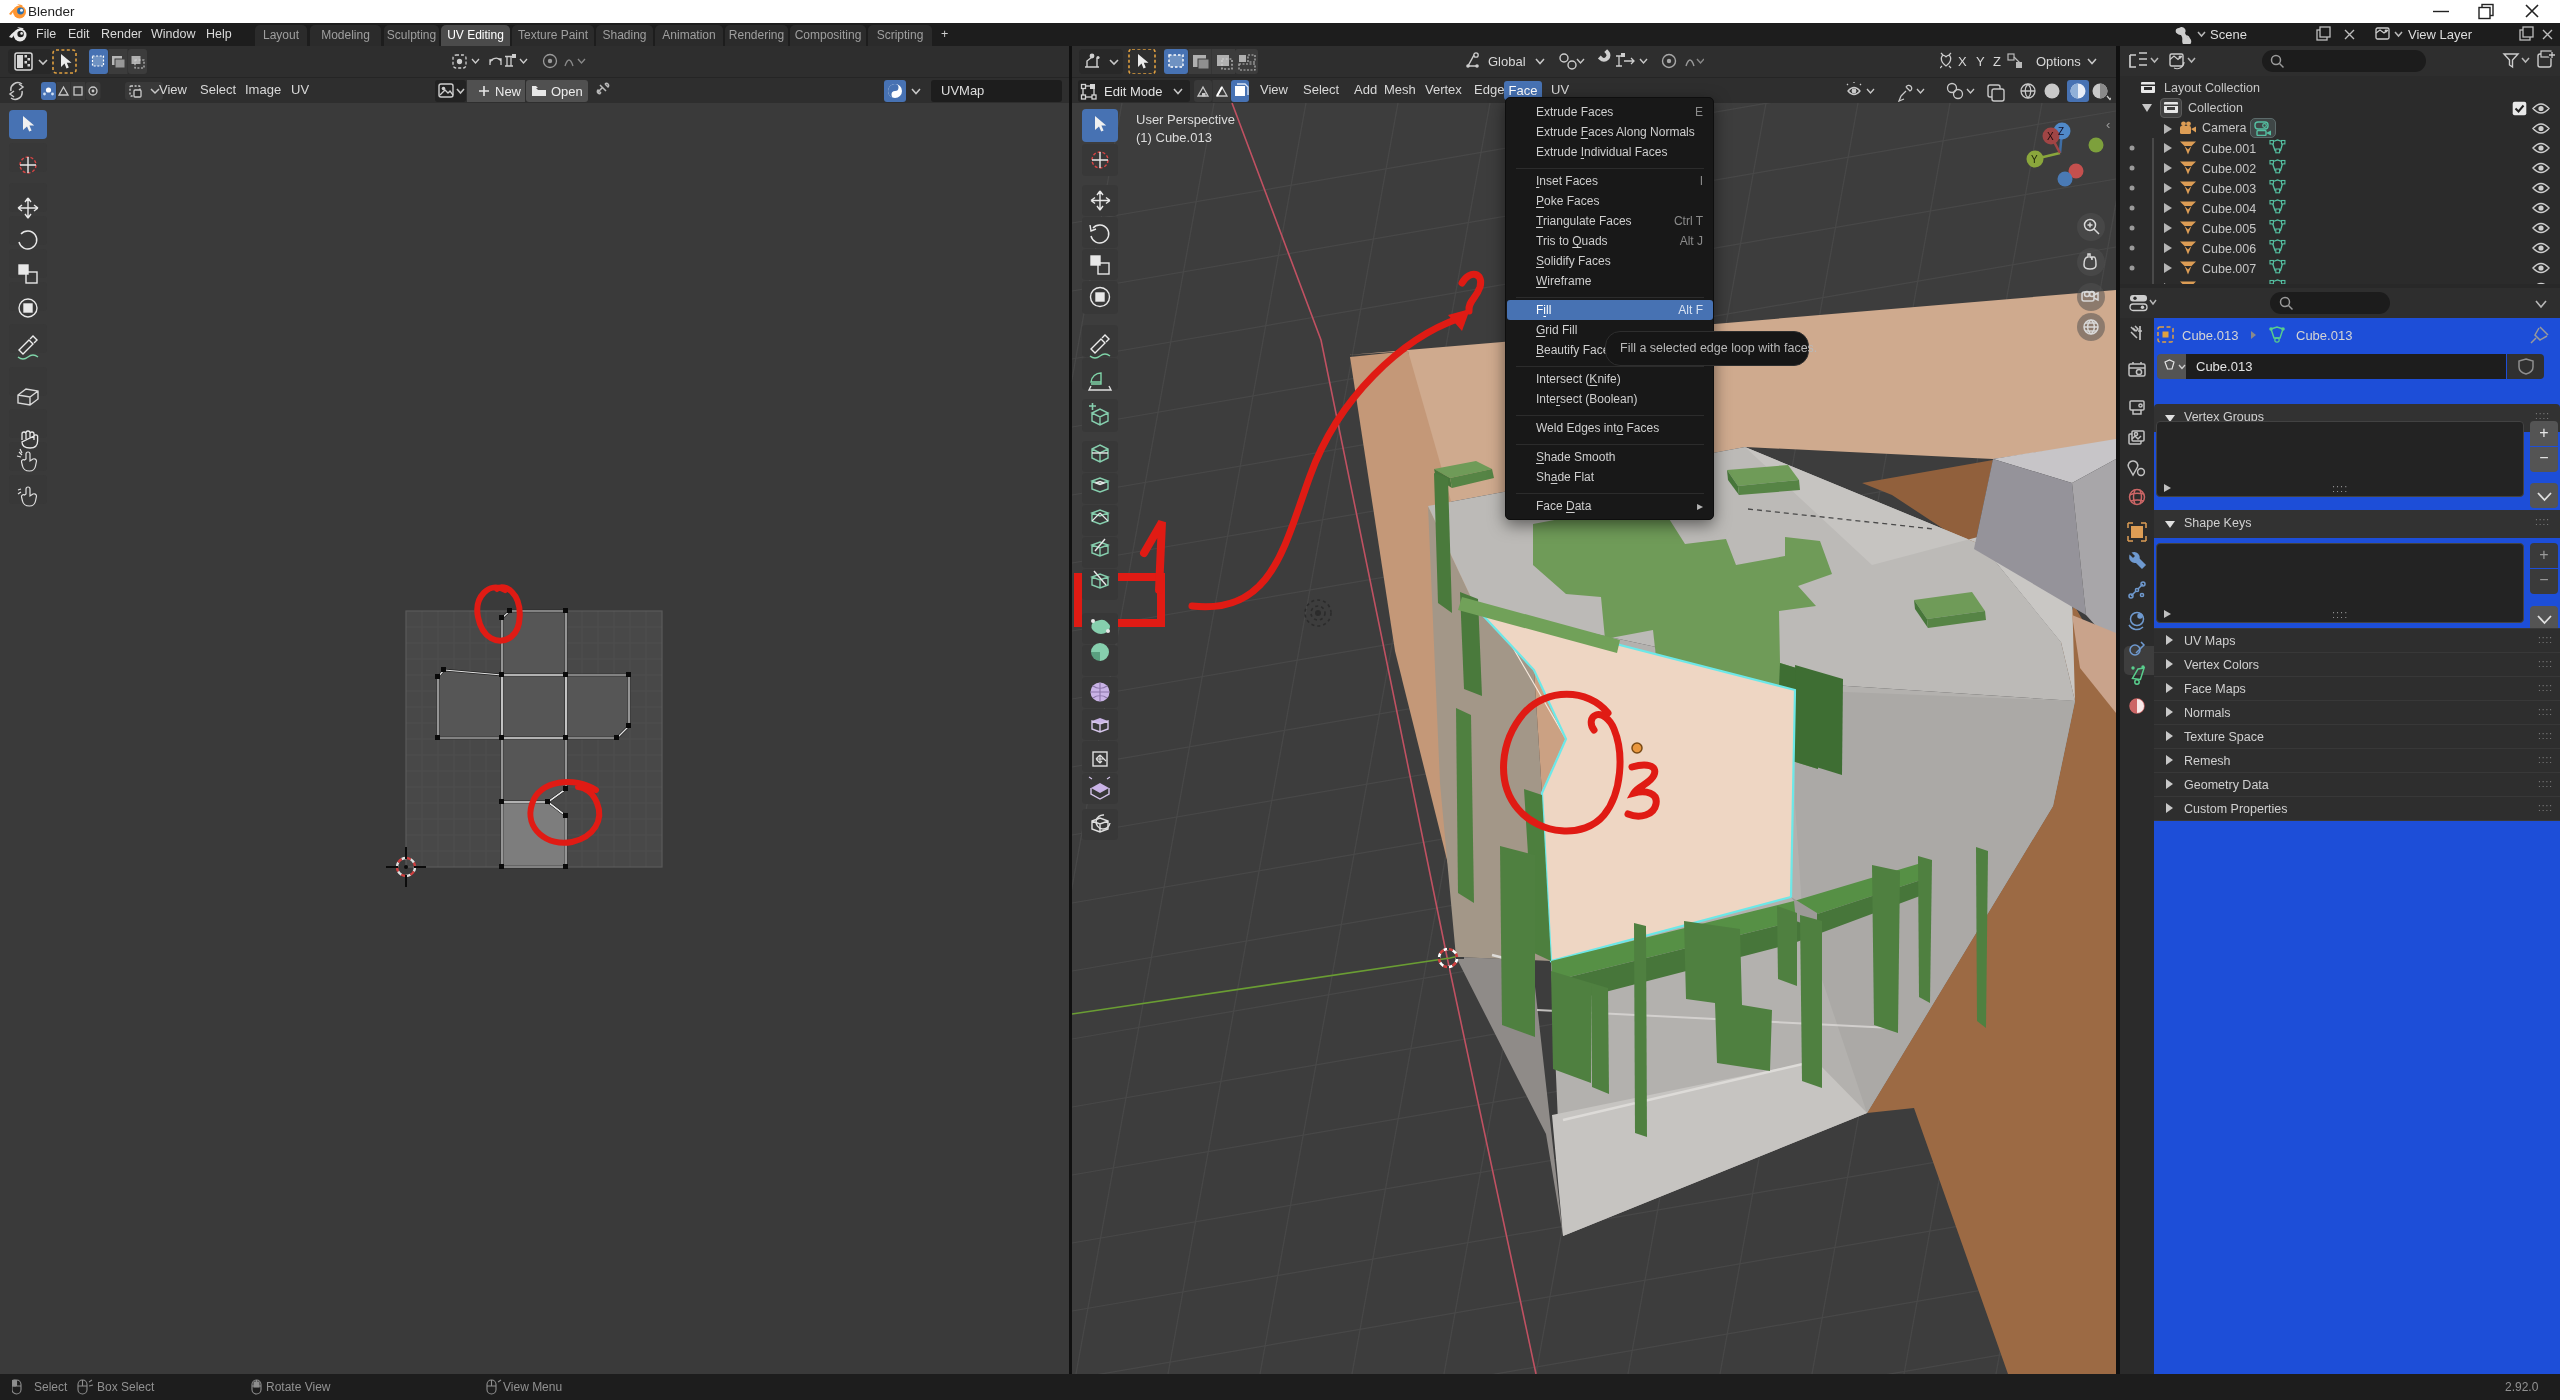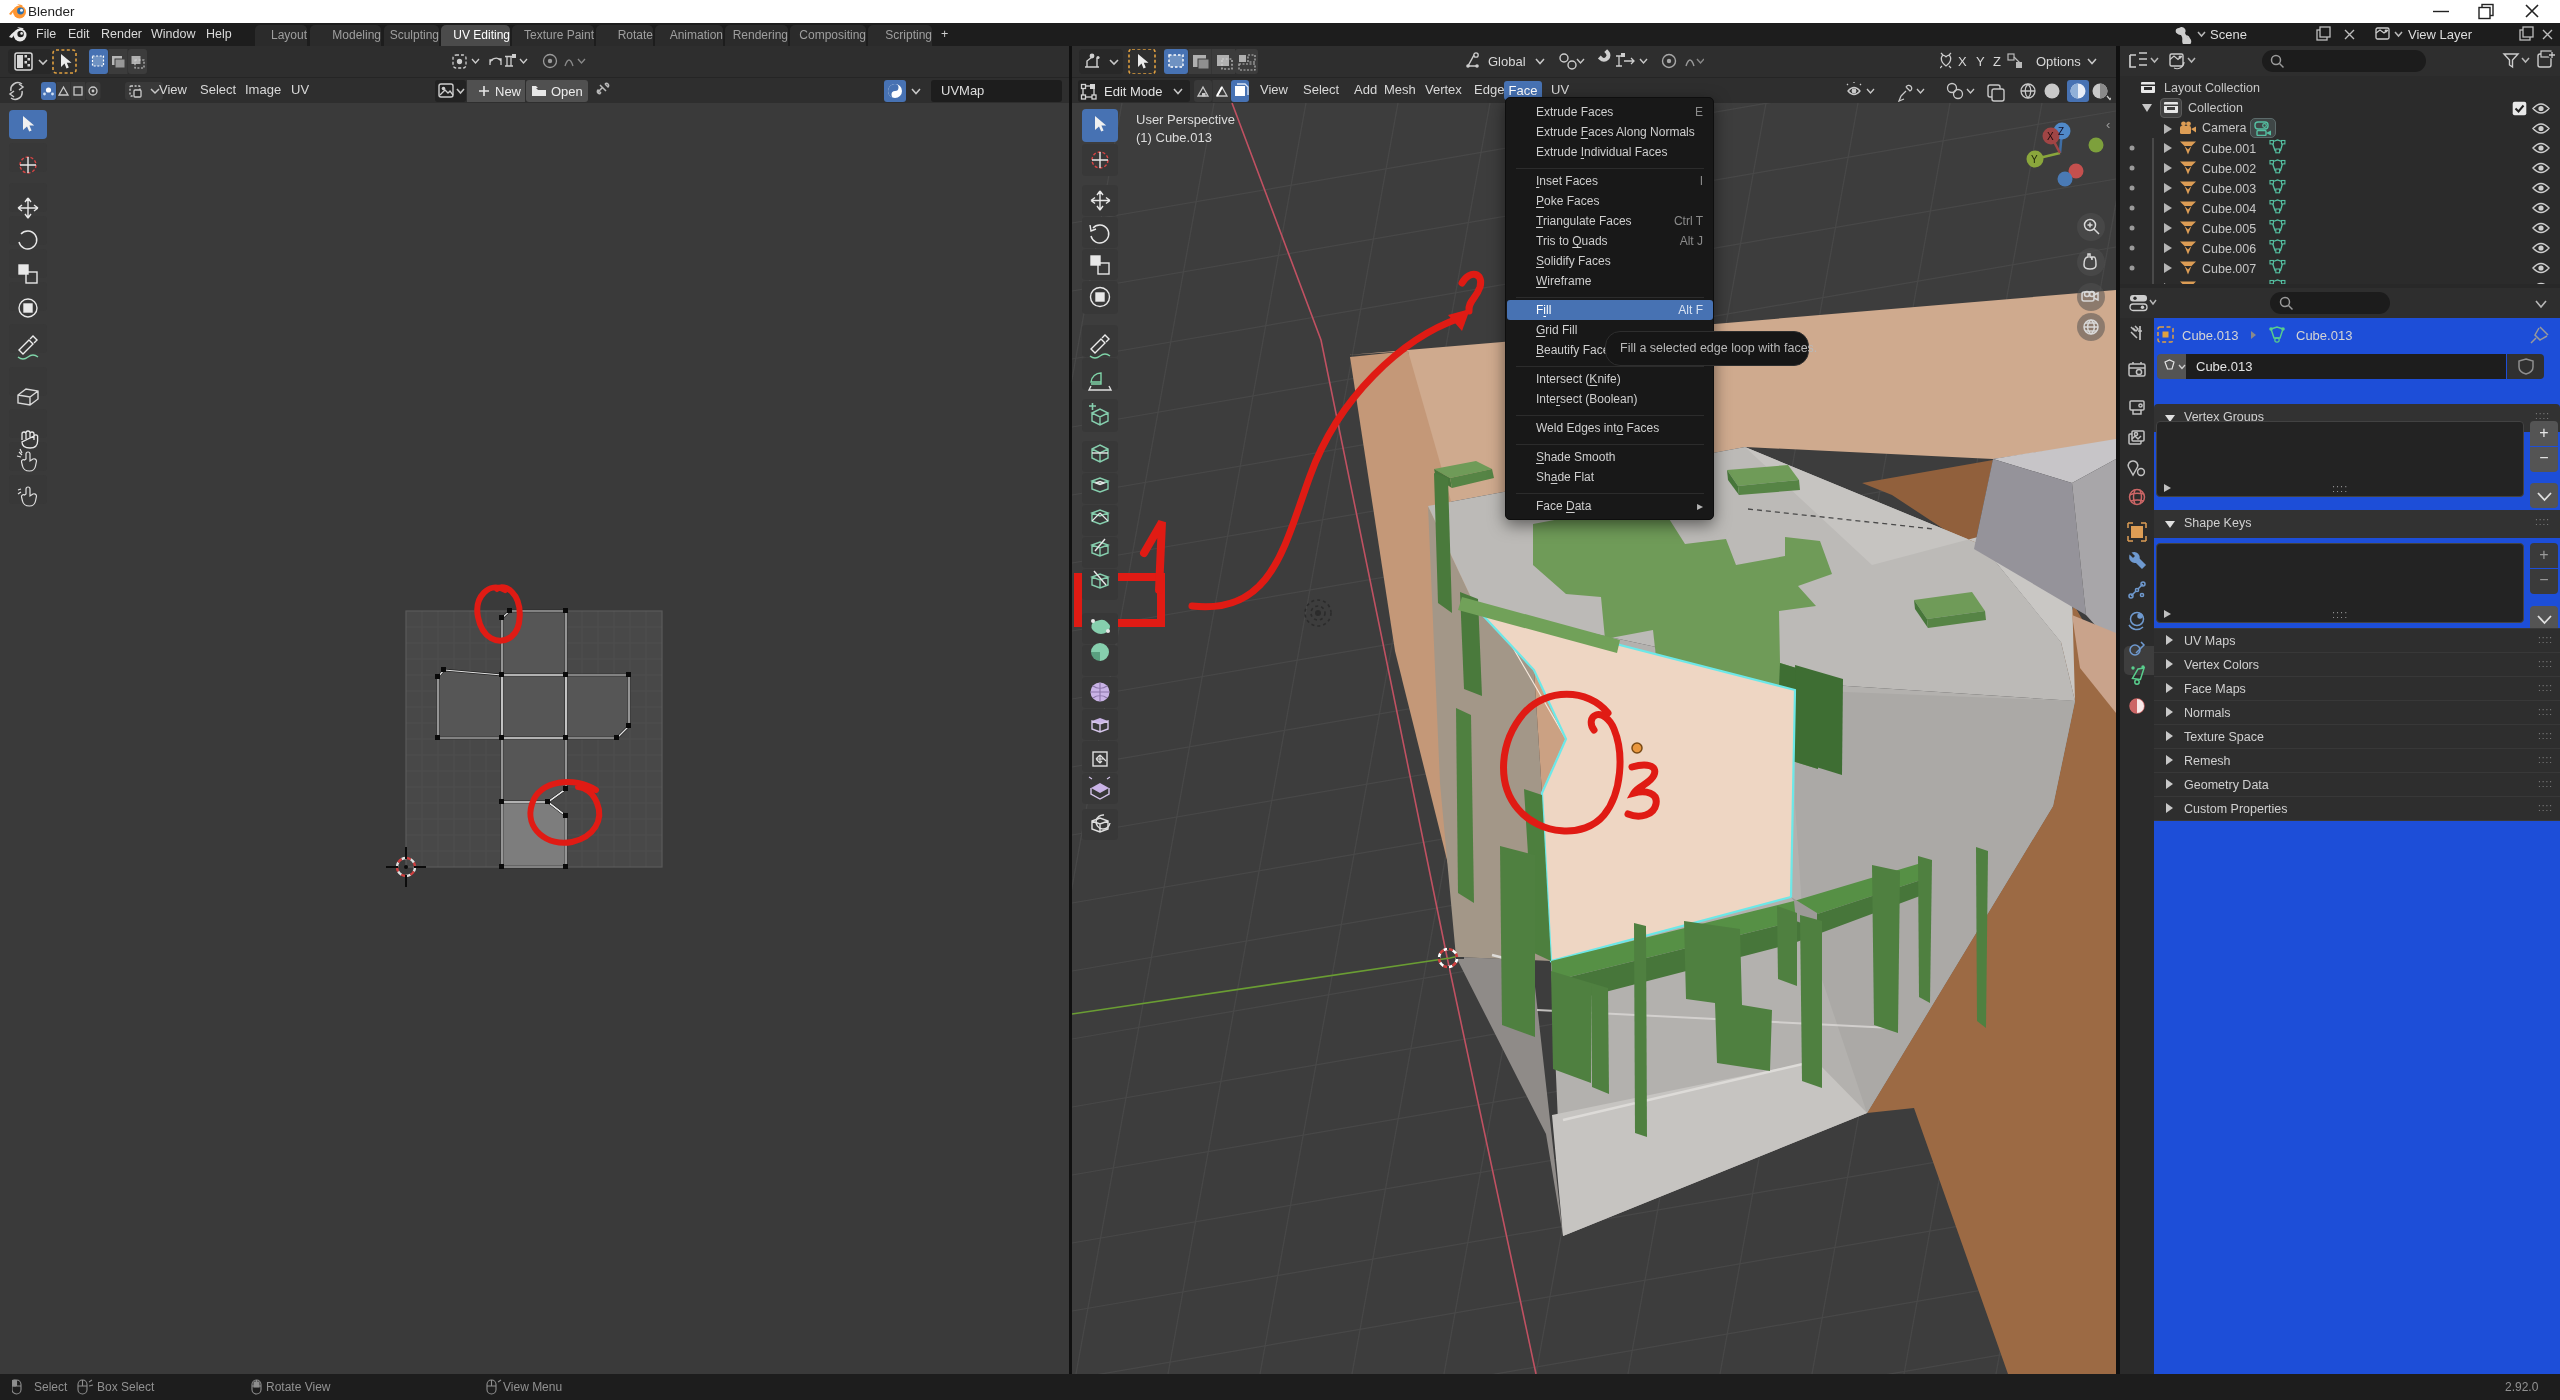--- a/index.html
+++ b/index.html
@@ -6,21 +6,21 @@
   html,body { width:2560px; height:1400px; overflow:hidden; background:#101010;
     font-family:"Liberation Sans", sans-serif; }
   .abs { position:absolute; }
   
   #titlebar { left:0; top:0; width:2560px; height:23px; background:#ffffff; color:#000; }
   #titlebar .t { position:absolute; left:28px; top:4px; font-size:13.5px; color:#222; }
   
   #topbar { left:0; top:23px; width:2560px; height:23px; background:#1d1d1d; color:#d6d6d6; font-size:12.5px; }
   #topbar .menu { position:absolute; top:4px; color:#dadada; }
   .tab { position:absolute; top:2px; height:21px; background:#2b2b2b; color:#9f9f9f;
-     border-radius:5px 5px 0 0; font-size:12px; line-height:21px; text-align:right; }
+     border-radius:5px 5px 0 0; font-size:12px; line-height:21px; text-align:center; }
   .tab.active { background:#4b4b4b; color:#ffffff; }
   
   .row1 { position:absolute; left:0; top:0; width:100%; height:31px; background:#2e2e2e; }
   .row2 { position:absolute; left:0; top:31px; width:100%; height:26px; background:#2e2e2e; border-top:1px solid #252525;}
   .content { position:absolute; left:0; top:57px; right:0; bottom:0; background:#3a3a3a; }
   .hmenu { position:absolute; top:4px; font-size:13px; color:#d8d8d8; }
   #uveditor { left:0; top:46px; width:1069px; height:1328px; background:#2e2e2e; }
   #viewport { left:1072px; top:46px; width:1044px; height:1076px; background:#2e2e2e; }
   #rightcol { left:2120px; top:46px; width:440px; height:1021px; background:#282828; }
   
@@ -74,21 +74,21 @@
   <span class="menu" style="left:36px">File</span>
   <span class="menu" style="left:68px">Edit</span>
   <span class="menu" style="left:101px">Render</span>
   <span class="menu" style="left:151px">Window</span>
   <span class="menu" style="left:206px">Help</span>
   <span class="tab" style="left:255px;width:52px">Layout</span>
   <span class="tab" style="left:310px;width:71px">Modeling</span>
   <span class="tab" style="left:384px;width:55px">Sculpting</span>
   <span class="tab active" style="left:441px;width:69px">UV Editing</span>
   <span class="tab" style="left:512px;width:82px">Texture Paint</span>
-  <span class="tab" style="left:596px;width:57px">Rotate</span>
+  <span class="tab" style="left:596px;width:57px">Shading</span>
   <span class="tab" style="left:655px;width:68px">Animation</span>
   <span class="tab" style="left:725px;width:63px">Rendering</span>
   <span class="tab" style="left:790px;width:76px">Compositing</span>
   <span class="tab" style="left:868px;width:64px">Scripting</span>
   <span class="menu" style="left:941px; color:#cfcfcf">+</span>
 </div>
 
 <div id="uveditor" class="abs">
   <div class="row1">
     <svg class="abs" style="left:8px;top:3px" width="60" height="25" viewBox="0 0 60 25">

